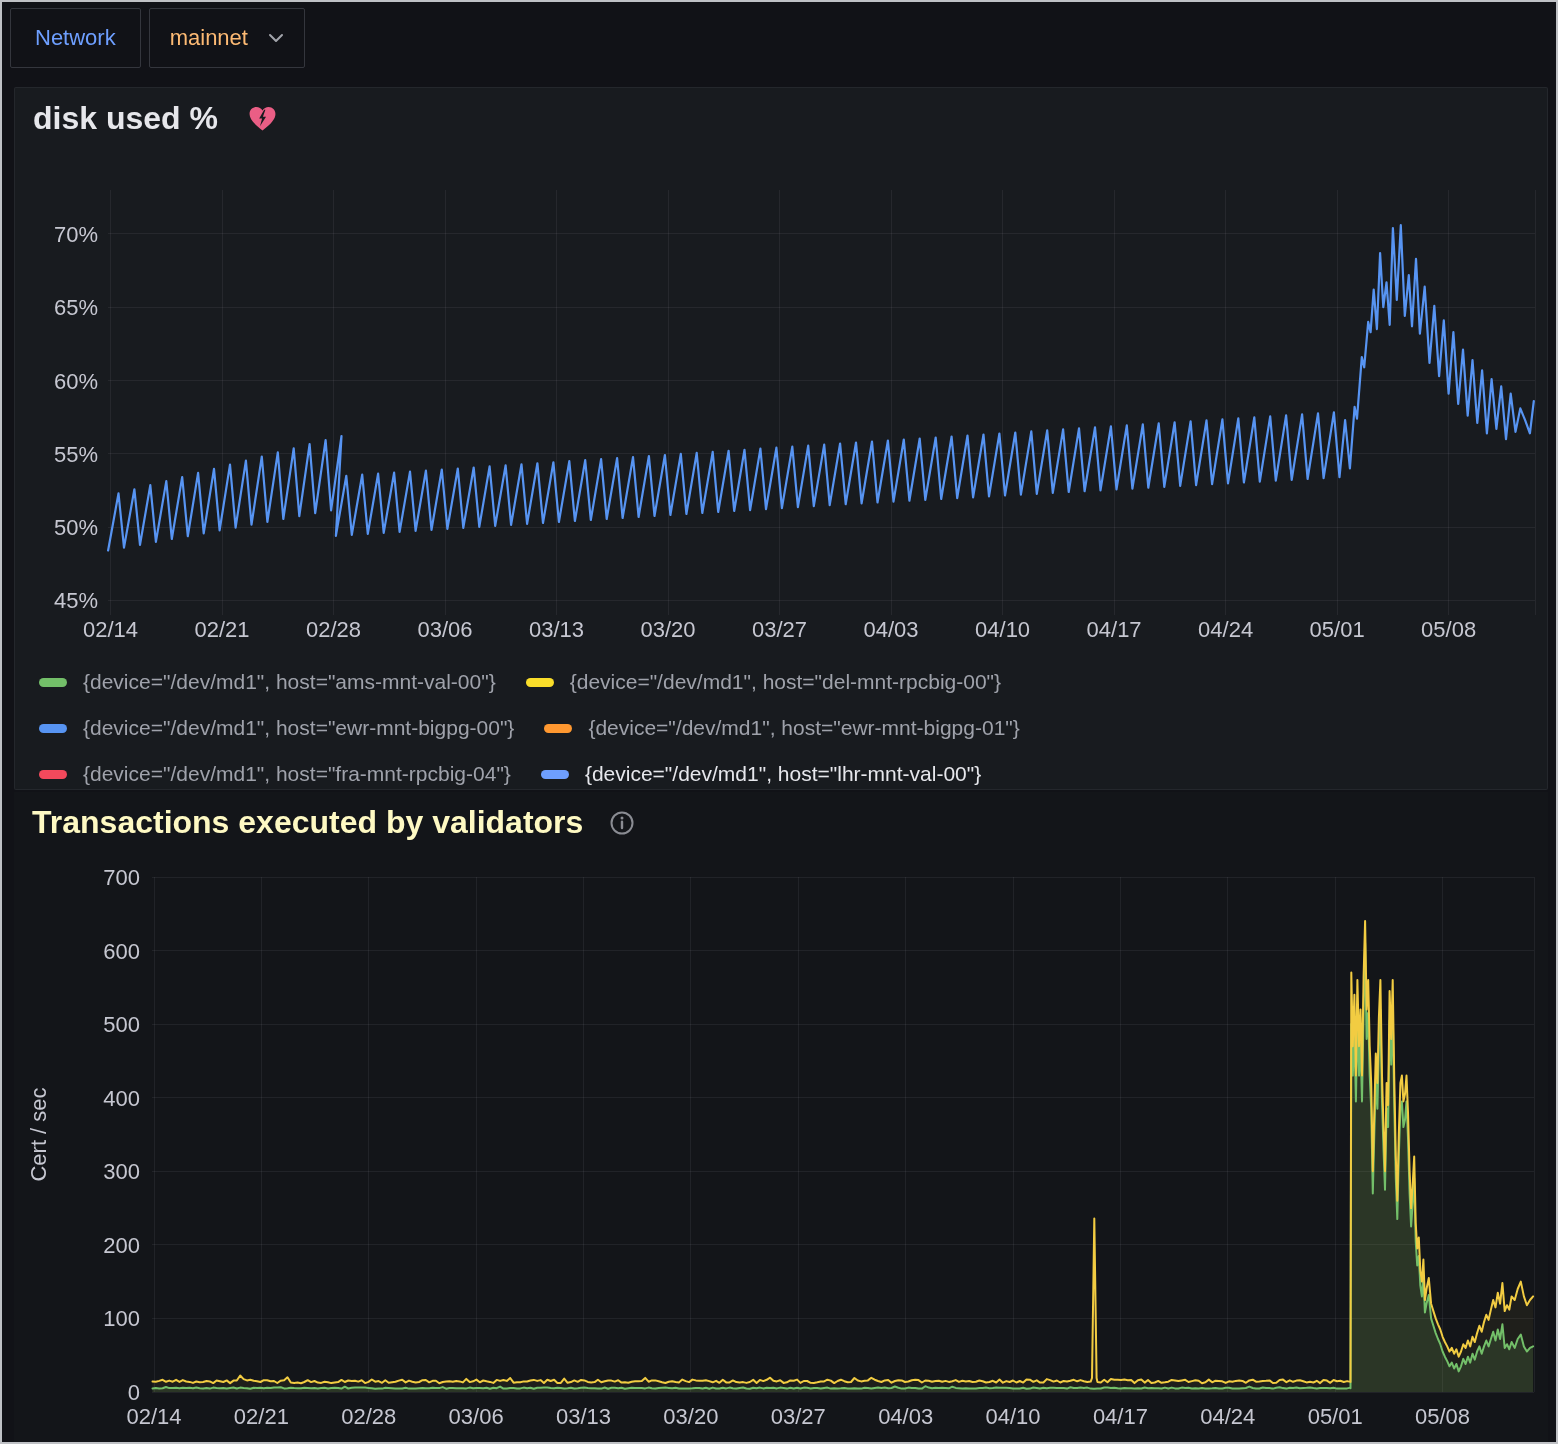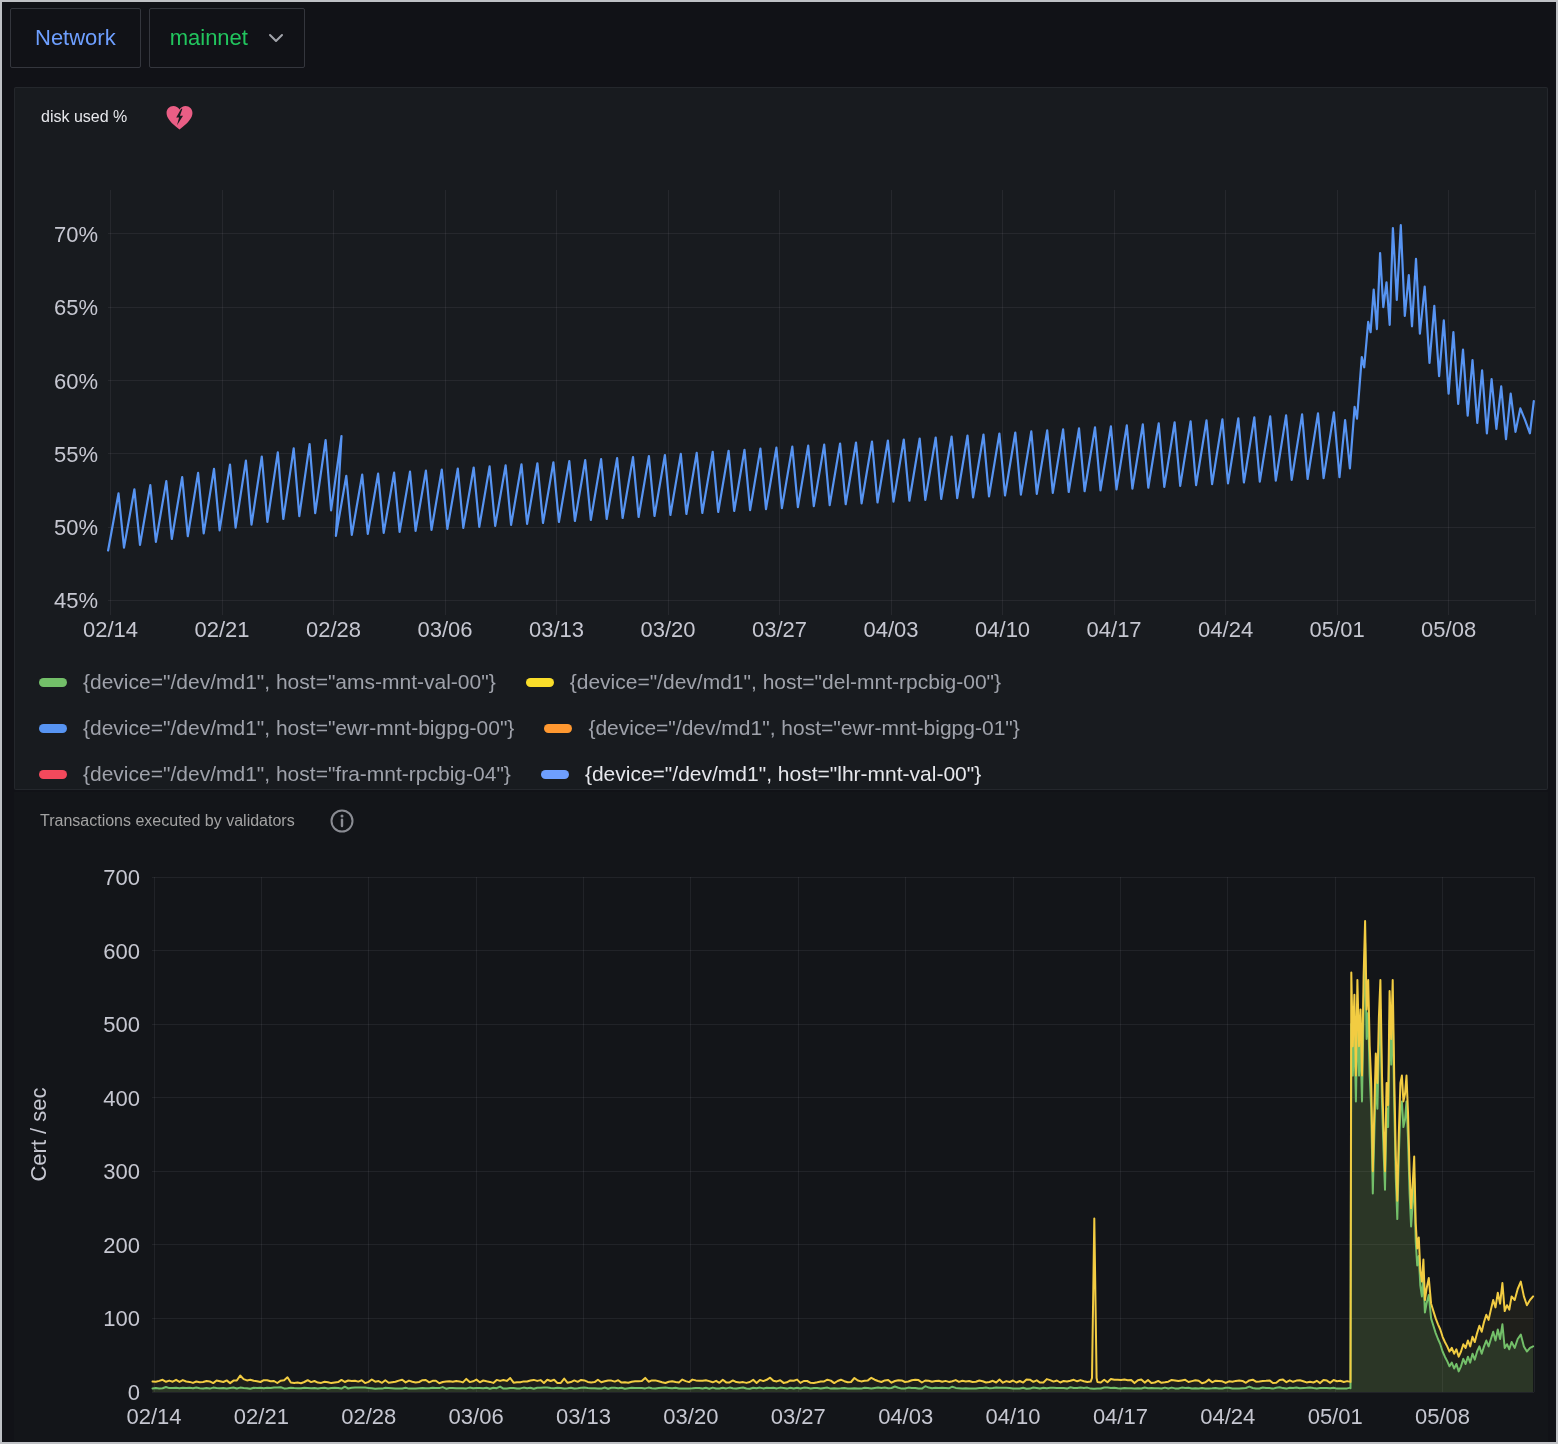--- a/index.html
+++ b/index.html
@@ -9,28 +9,28 @@
     font-family:"Liberation Sans","DejaVu Sans",sans-serif;
     -webkit-font-smoothing:antialiased;
   }
   
   .topbar{position:absolute;left:8px;top:6px;display:flex;gap:8px;}
   .var-label,.var-select{
     height:58px;display:flex;align-items:center;border:1px solid #34363d;
     border-radius:2px;background:#111217;font-size:22px;font-weight:500;
   }
   .var-label{padding:0 24px;color:#6e9fff;}
-  .var-select{padding:0 20px;color:#22c55e;cursor:pointer;gap:20px;}
+  .var-select{padding:0 20px;color:#fdba74;cursor:pointer;gap:20px;}
   
   .panel{position:absolute;left:12px;width:1534px;box-sizing:border-box;}
   .panel-disk{top:85px;height:703px;background:#181b1f;border:1px solid rgba(204,204,220,0.07);border-radius:2px;}
   .panel-tx{top:790px;height:652px;background:#131519;}
   .panel-header{position:absolute;left:18px;top:12px;display:flex;align-items:center;gap:30px;z-index:3;}
-  .panel-title{margin:8px;font-size:16px;font-weight:400;color:#e6e7eb;cursor:pointer;}
-  .panel-tx .panel-title{color:#a3a3a3;}
+  .panel-title{margin:0;font-size:32px;font-weight:700;color:#e6e7eb;cursor:pointer;}
+  .panel-tx .panel-title{color:#fef9c3;}
   .chart-svg{position:absolute;left:0;top:0;}
   
   .legend{
     position:absolute;left:24px;top:578px;width:1290px;display:flex;flex-wrap:wrap;
     row-gap:14px;z-index:3;align-content:flex-start;
   }
   .legend-item{display:flex;align-items:center;margin-right:30px;height:32px;cursor:pointer;}
   .legend-pill{width:28px;height:9px;border-radius:5px;margin-right:16px;flex:none;}
   .legend-text{font-size:21px;color:#9fa2ab;white-space:nowrap;}
   .legend-item.emphasis .legend-text{color:#e6e7ec;}

